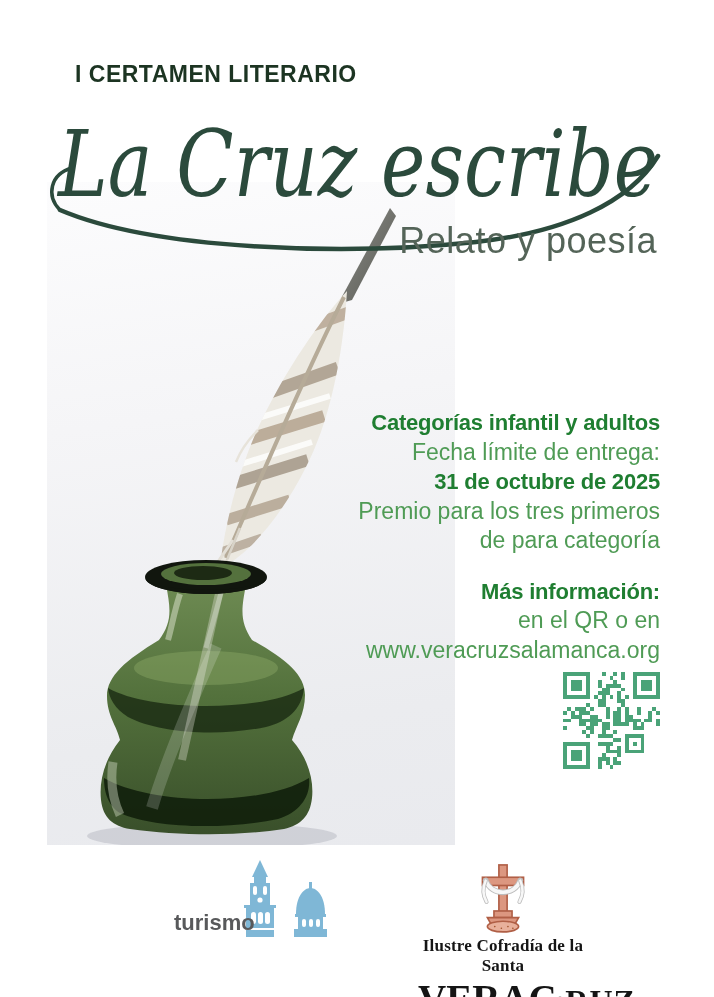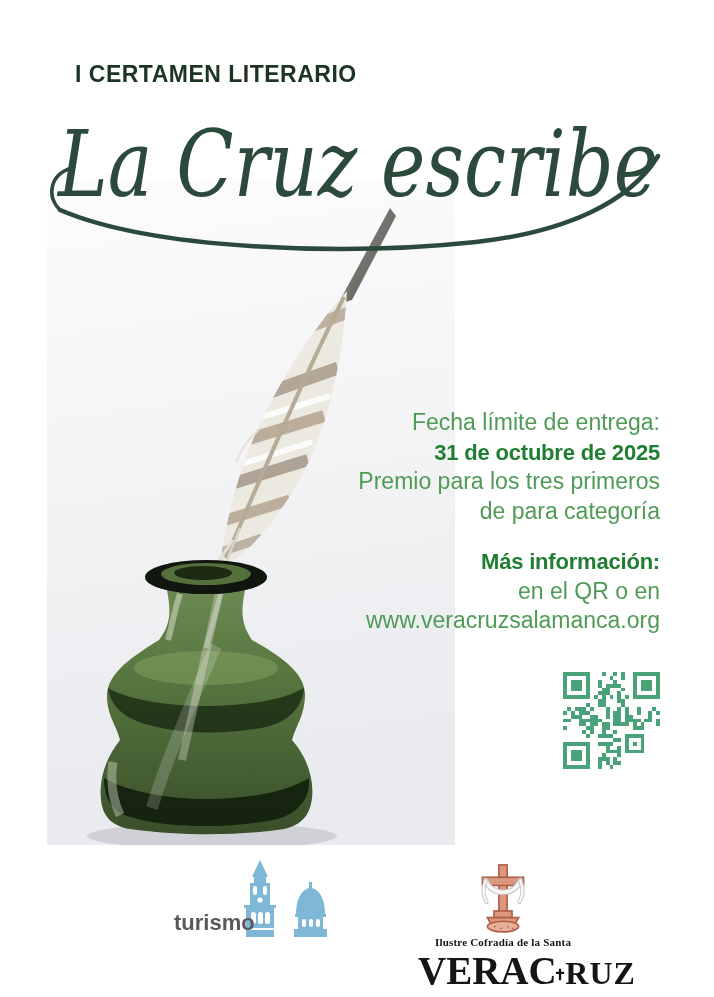--- a/index.html
+++ b/index.html
@@ -46,21 +46,21 @@
   .wm span:nth-child(4){font-size:31px; transform:translateY(14px); margin-left:2px;}
   .wm span:nth-child(5){font-size:38px; margin-left:3px;}
   .wm span:nth-child(6){font-size:24px; transform:translateY(-13px); margin-left:1px;}
   .wm span:nth-child(7){font-size:38px;}
   .wm span:nth-child(8){font-size:31px; margin-left:1px;}
   .wm span:nth-child(9){font-size:31px;}
   
   .logo-vc{position:absolute; left:418px; top:860px; width:170px; height:122px; text-align:center;
     font-family:"Liberation Serif", serif; color:#151515;}
   .logo-vc .cross-wrap{height:74px;}
-  .logo-vc .l1{font-size:11px; font-weight:700; margin-top:2px; letter-spacing:.2px;}
+  .logo-vc .l1{font-size:17px; font-weight:700; margin-top:2px; letter-spacing:.2px;}
   .vcword{margin-top:0px; font-weight:700; white-space:nowrap;}
   .vcword .big{font-size:39px;}
   .vcword .mid{font-size:32px; letter-spacing:1px;}
   .vcword .crossglyph{font-size:15px; display:inline-block; transform:translate(-3px,-4px); margin-right:-4px;}
 </style>
 </head>
 <body>
 
 <div class="poster">
 
@@ -143,22 +143,24 @@
   </div>
 
   <div class="kicker">I CERTAMEN LITERARIO</div>
 
   <svg class="script-svg" viewBox="0 0 628 170">
     <path d="M 16,126 C 110,166 300,172 432,158 C 522,148 586,118 614,72" stroke="#2b4a3c" stroke-width="4.5" fill="none" stroke-linecap="round"></path>
     <path d="M 16,126 C 2,112 6,90 28,84" stroke="#2b4a3c" stroke-width="3.5" fill="none" stroke-linecap="round"></path>
     <text x="314" y="112" text-anchor="middle" font-family="DejaVu Serif, serif" font-style="italic" font-size="92" fill="#2b4a3c" textLength="600" lengthAdjust="spacingAndGlyphs">La Cruz escribe</text>
   </svg>
 
+  <div class="subtitle">Relato y poesía</div>
 
   <div class="info">
+    <div class="b">Categorías infantil y adultos</div>
     <div class="r">Fecha límite de entrega:</div>
     <div class="b">31 de octubre de 2025</div>
     <div class="r">Premio para los tres primeros</div>
     <div class="r">de para categoría</div>
     <div class="gap"></div>
     <div class="b">Más información:</div>
     <div class="r">en el QR o en</div>
     <div class="r">www.veracruzsalamanca.org</div>
   </div>
 

